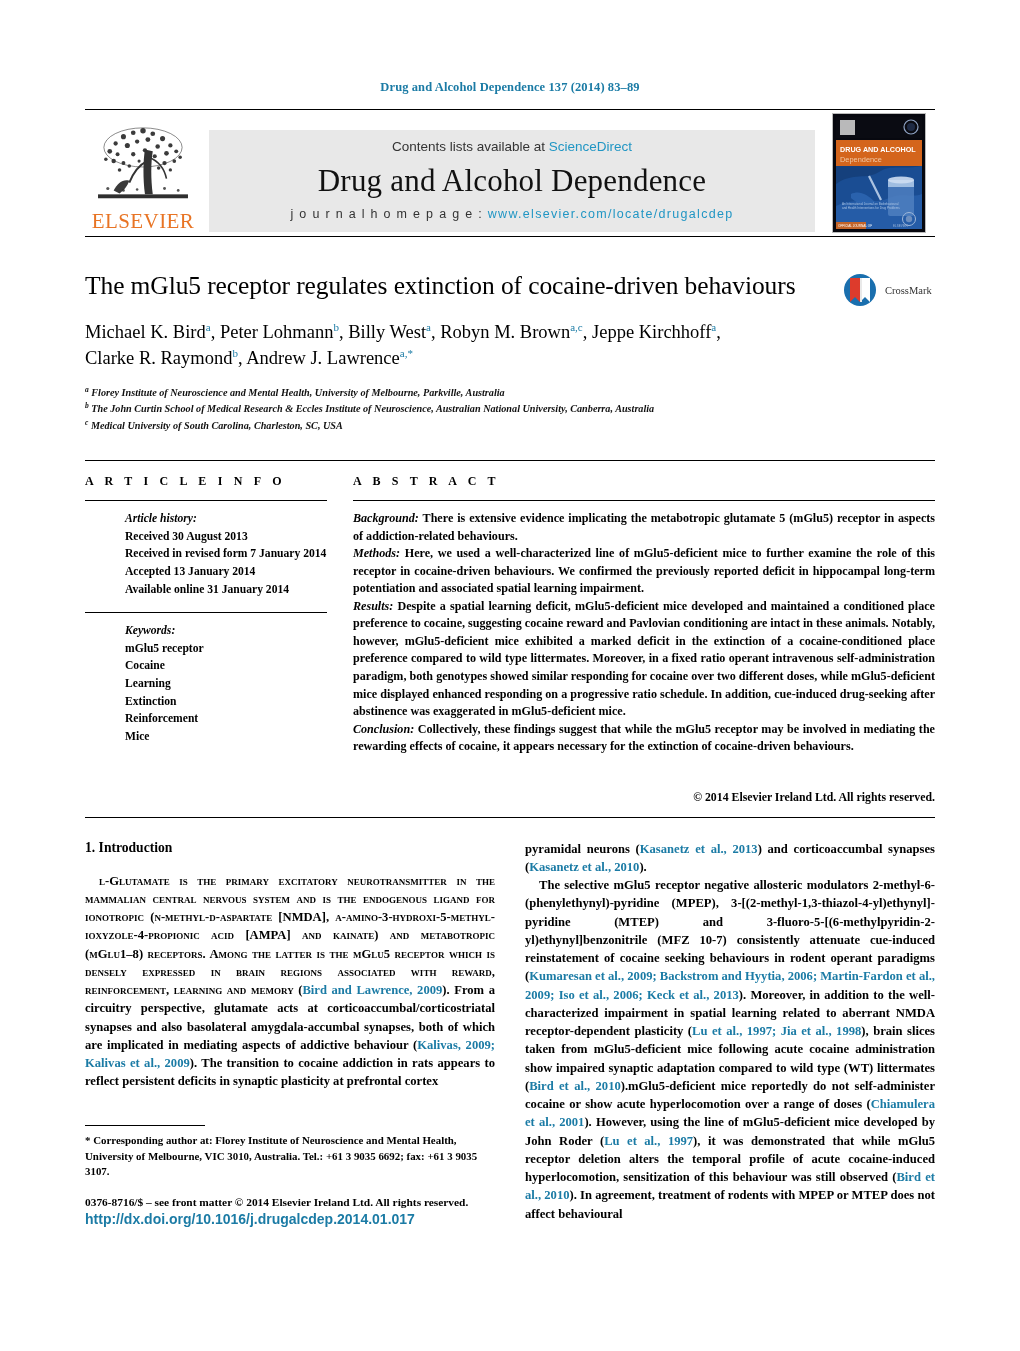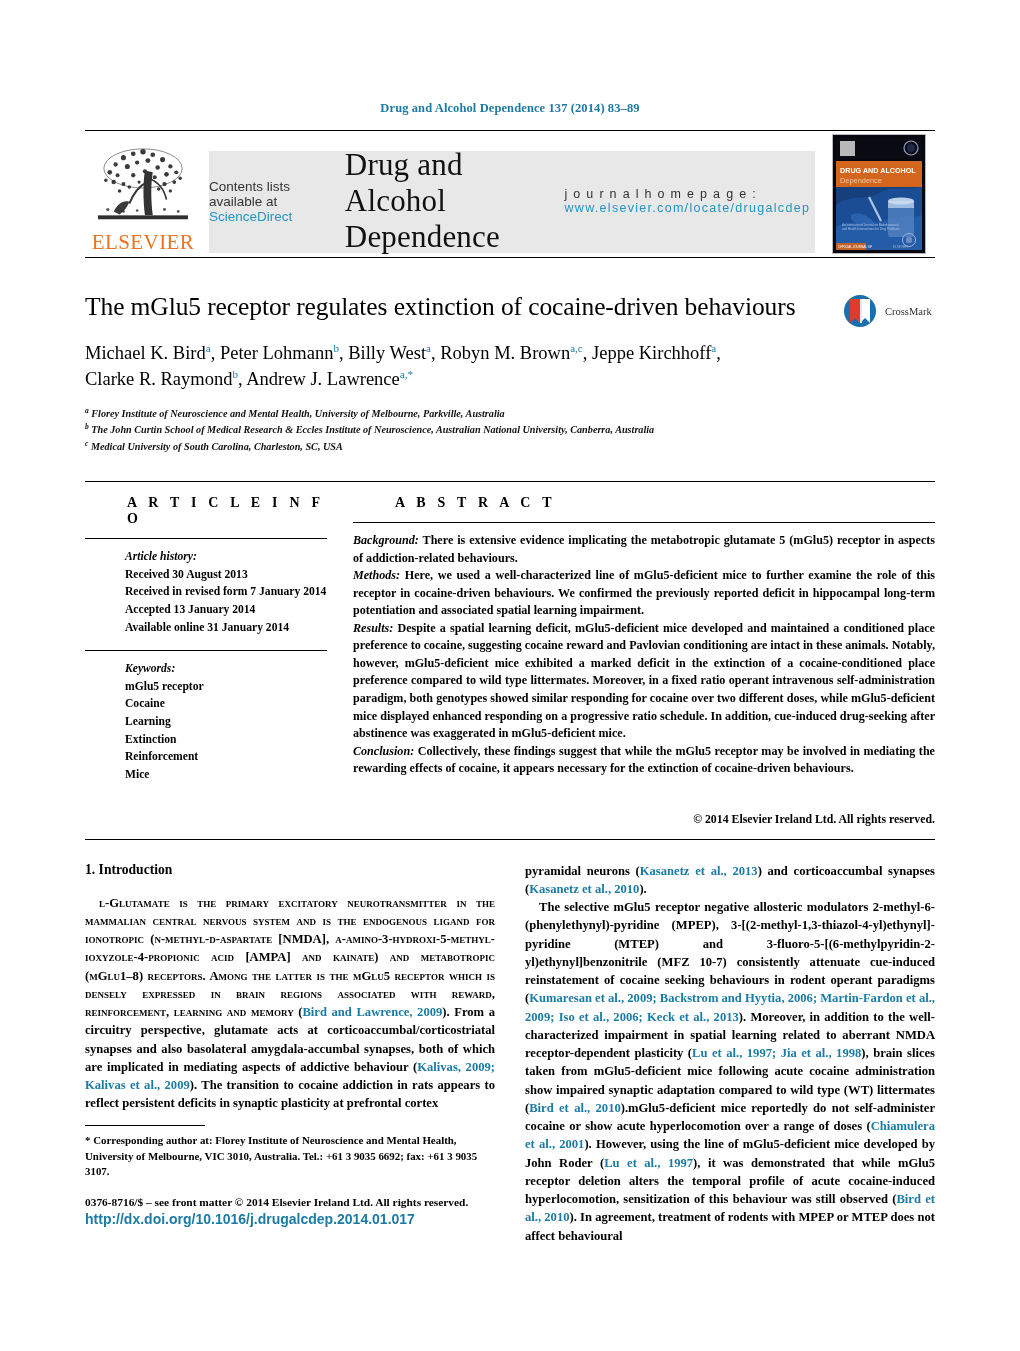--- a/index.html
+++ b/index.html
@@ -23,21 +23,21 @@
     padding: 0 85px;
   }
 
   
   .running-head {
     text-align: center;
     font-family: "Liberation Serif", serif;
     font-weight: bold;
     font-size: 12.5px;
     color: #1b7ba5;
-    padding-top: 101px;
+    padding-top: 80px;
     letter-spacing: 0.1px;
   }
 
   
   .masthead {
     margin-top: 14px;
     border-top: 1.6px solid #000;
     border-bottom: 1.6px solid #000;
     display: flex;
     align-items: stretch;
@@ -63,20 +63,21 @@
     font-size: 21px;
     color: #e87424;
     letter-spacing: 0.4px;
     line-height: 1;
     margin-top: 1px;
   }
   .journal-band {
     flex: 1;
     background: #e8e8e8;
     display: flex;
+    flex-direction: column;
     justify-content: space-between;
     align-items: center;
     padding: 9px 0 11px 0;
     box-sizing: border-box;
     margin: 20px 8px 4px 8px;
   }
   .contents-line {
     font-family: "Liberation Sans", sans-serif;
     font-size: 13.5px;
     color: #333;
@@ -182,23 +183,22 @@
     flex: none;
     padding-right: 26px;
     box-sizing: border-box;
   }
   .col-abstract {
     flex: 1;
   }
   .section-caps {
     font-family: "Liberation Serif", serif;
     font-weight: bold;
-    font-size: 14px;
+    font-size: 12px;
     letter-spacing: 4.2px;
-    margin-left: 42px;
   }
   .rule {
     border-top: 0.9px solid #000;
     margin: 11px 0 9px 0;
   }
   .rule-short {
     border-top: 0.9px solid #000;
     margin: 14px 0 9px 0;
     width: 100%;
   }

